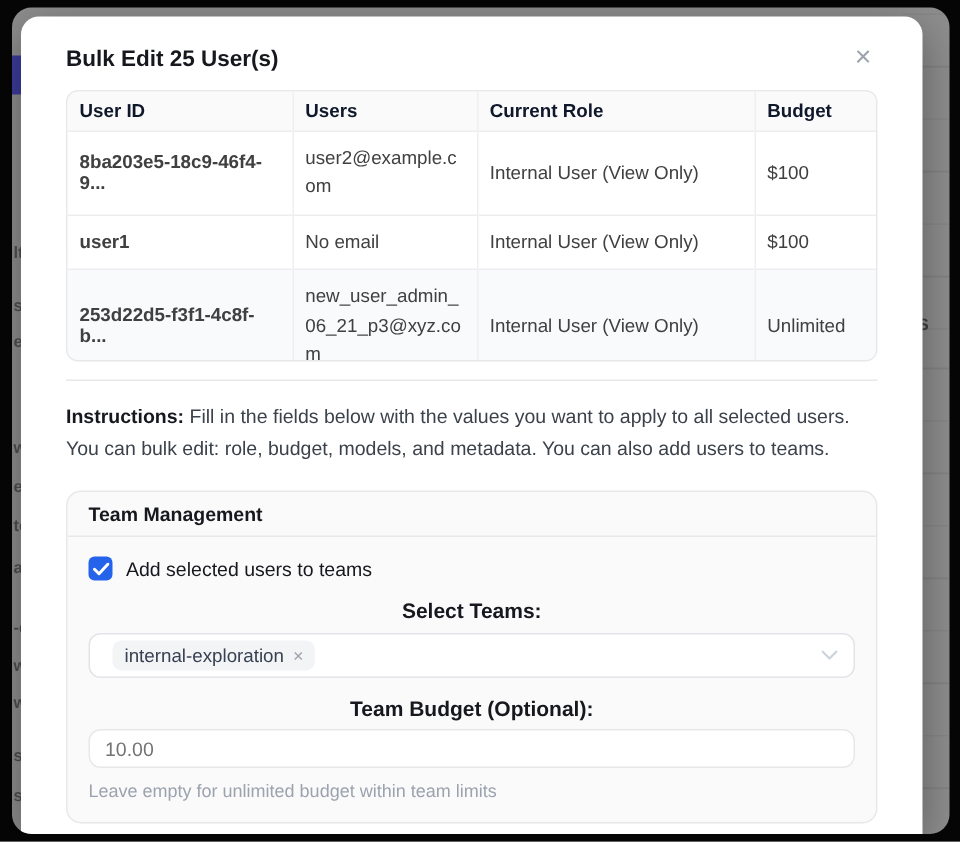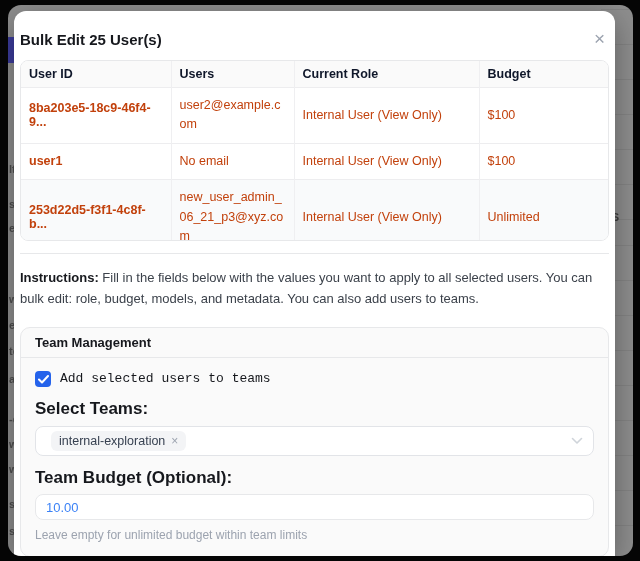--- a/index.html
+++ b/index.html
@@ -29,41 +29,41 @@
       repeating-linear-gradient(to bottom, rgba(0,0,0,0.07) 0 1px, transparent 1px 35px);
     background-position:0 240px;
   }
   .right-header { position:absolute; left:3px; top:206px; font-weight:700; letter-spacing:0.5px; }
   .right-dash { position:absolute; left:5px; font-weight:700; color:#4a4a4a; }
   
   .modal {
     position:absolute; left:6px; top:6px; width:601px; bottom:0;
     background:#ffffff; border-radius:12px 12px 0 0;
     box-shadow:0 8px 30px rgba(0,0,0,0.35);
-    padding:16px 6px;
+    padding:16px 30px;
   }
   .modal-header { display:flex; align-items:flex-start; justify-content:space-between; }
   .modal-title { font-size:15px; font-weight:700; color:#16181d; padding-top:4px; }
   .close-btn {
     background:none; border:none; cursor:pointer; color:#9ca3af;
     font-size:19px; line-height:1; padding:2px 4px; font-family:inherit;
   }
   .selected-label { font-size:13.5px; font-weight:700; color:#16181d; margin-top:14px; }
   .table-wrap {
     margin-top:10px; border:1px solid #e7e8ea; border-radius:8px;
     height:181px; overflow:hidden; background:#fff;
   }
   table.utable { width:100%; border-collapse:collapse; table-layout:fixed; }
   .utable col.c1{width:150px} .utable col.c2{width:123px} .utable col.c3{width:185px}
   .utable th {
     background:#fafafa; text-align:left; font-size:12.5px; font-weight:700;
     color:#0f172a; padding:6px 8px; height:25px;
   }
   .utable td {
-    font-size:12.5px; padding:8px; border-top:1px solid #ededef; color:#c2410c;
+    font-size:12.5px; padding:8px; border-top:1px solid #ededef; color:#404040;
     vertical-align:middle;
   }
   .utable th + th, .utable td + td { border-left:1px solid #efeff1; }
   .utable tbody tr:nth-child(3) { background:#f9fafb; }
   .utable tbody tr:nth-child(1) td, .utable tbody tr:nth-child(2) td,
   .utable tbody tr:nth-child(4) td { height:33px; }
   .utable tbody tr:nth-child(5) td { padding:3px 8px; }
   .cell-id { font-weight:700; color:#1f2329; }
   .cell-email { color:#a3a8b0; word-break:break-all; line-height:1.55; }
   .divider { border:none; border-top:1px solid #e7e8ea; margin:12px 0 0; }
@@ -72,41 +72,41 @@
   
   .card {
     margin-top:18px; border:1px solid #e7e8ea; border-radius:10px;
     background:#fafafa; overflow:hidden;
   }
   .card-header {
     padding:7px 14px; font-size:13px; font-weight:700; color:#16181d;
     border-bottom:1px solid #e7e8ea;
   }
   .card-body { padding:13px 14px 14px; }
-  .check-row { display:flex; align-items:flex-start; gap:9px; cursor:pointer;font-family:Liberation Mono, monospace; }
+  .check-row { display:flex; align-items:flex-end; gap:9px; cursor:pointer; }
   .checkbox {
     width:16px; height:16px; border-radius:4px; background:#2563eb;
     display:flex; align-items:center; justify-content:center; flex:0 0 auto;
   }
   .check-label { font-size:13px; font-weight:500; color:#16181d; }
-  .field-label { font-size:17px; font-weight:700; color:#16181d; margin-top:12px; }
+  .field-label { font-size:14px; font-weight:700; color:#16181d; margin-top:12px;text-align:center; }
   .multiselect {
     margin-top:7px; background:#fff; border:1px solid #e2e4e8; border-radius:8px;
     height:30px; display:flex; align-items:center; padding:0 10px 0 5px; cursor:pointer;
   }
   .tag {
     background:#f3f4f6; border-radius:6px; padding:3px 8px; font-size:12.5px;
     color:#374151; display:inline-flex; align-items:center; gap:6px;margin-left:10px;
   }
   .tag-x { color:#9ca3af; font-size:12px; cursor:pointer; }
   .chevron { margin-left:auto; display:flex; align-items:center; }
   .budget-input {
     margin-top:6px; width:100%; height:26px; background:#fff;
     border:1px solid #e7e8ea; border-radius:8px; padding:0 10px;
-    font-size:13px; color:#3b82f6; font-family:inherit;
+    font-size:13px; color:#737373; font-family:inherit;
   }
   .helper { font-size:12px; color:#9ca3af; margin-top:8px; }
 </style>
 </head>
 <body>
 
 <div class="frame">
   <div class="window">
 
     <div class="left-strip">

